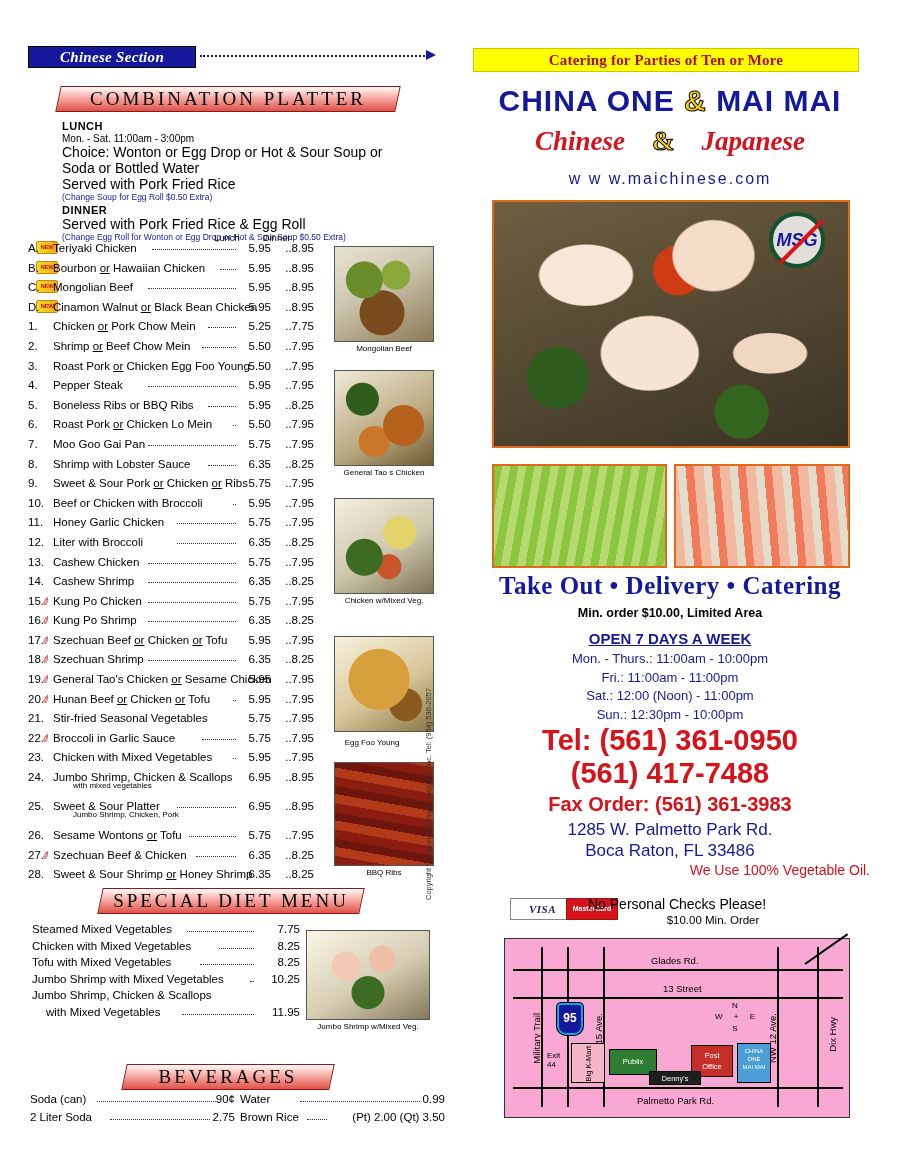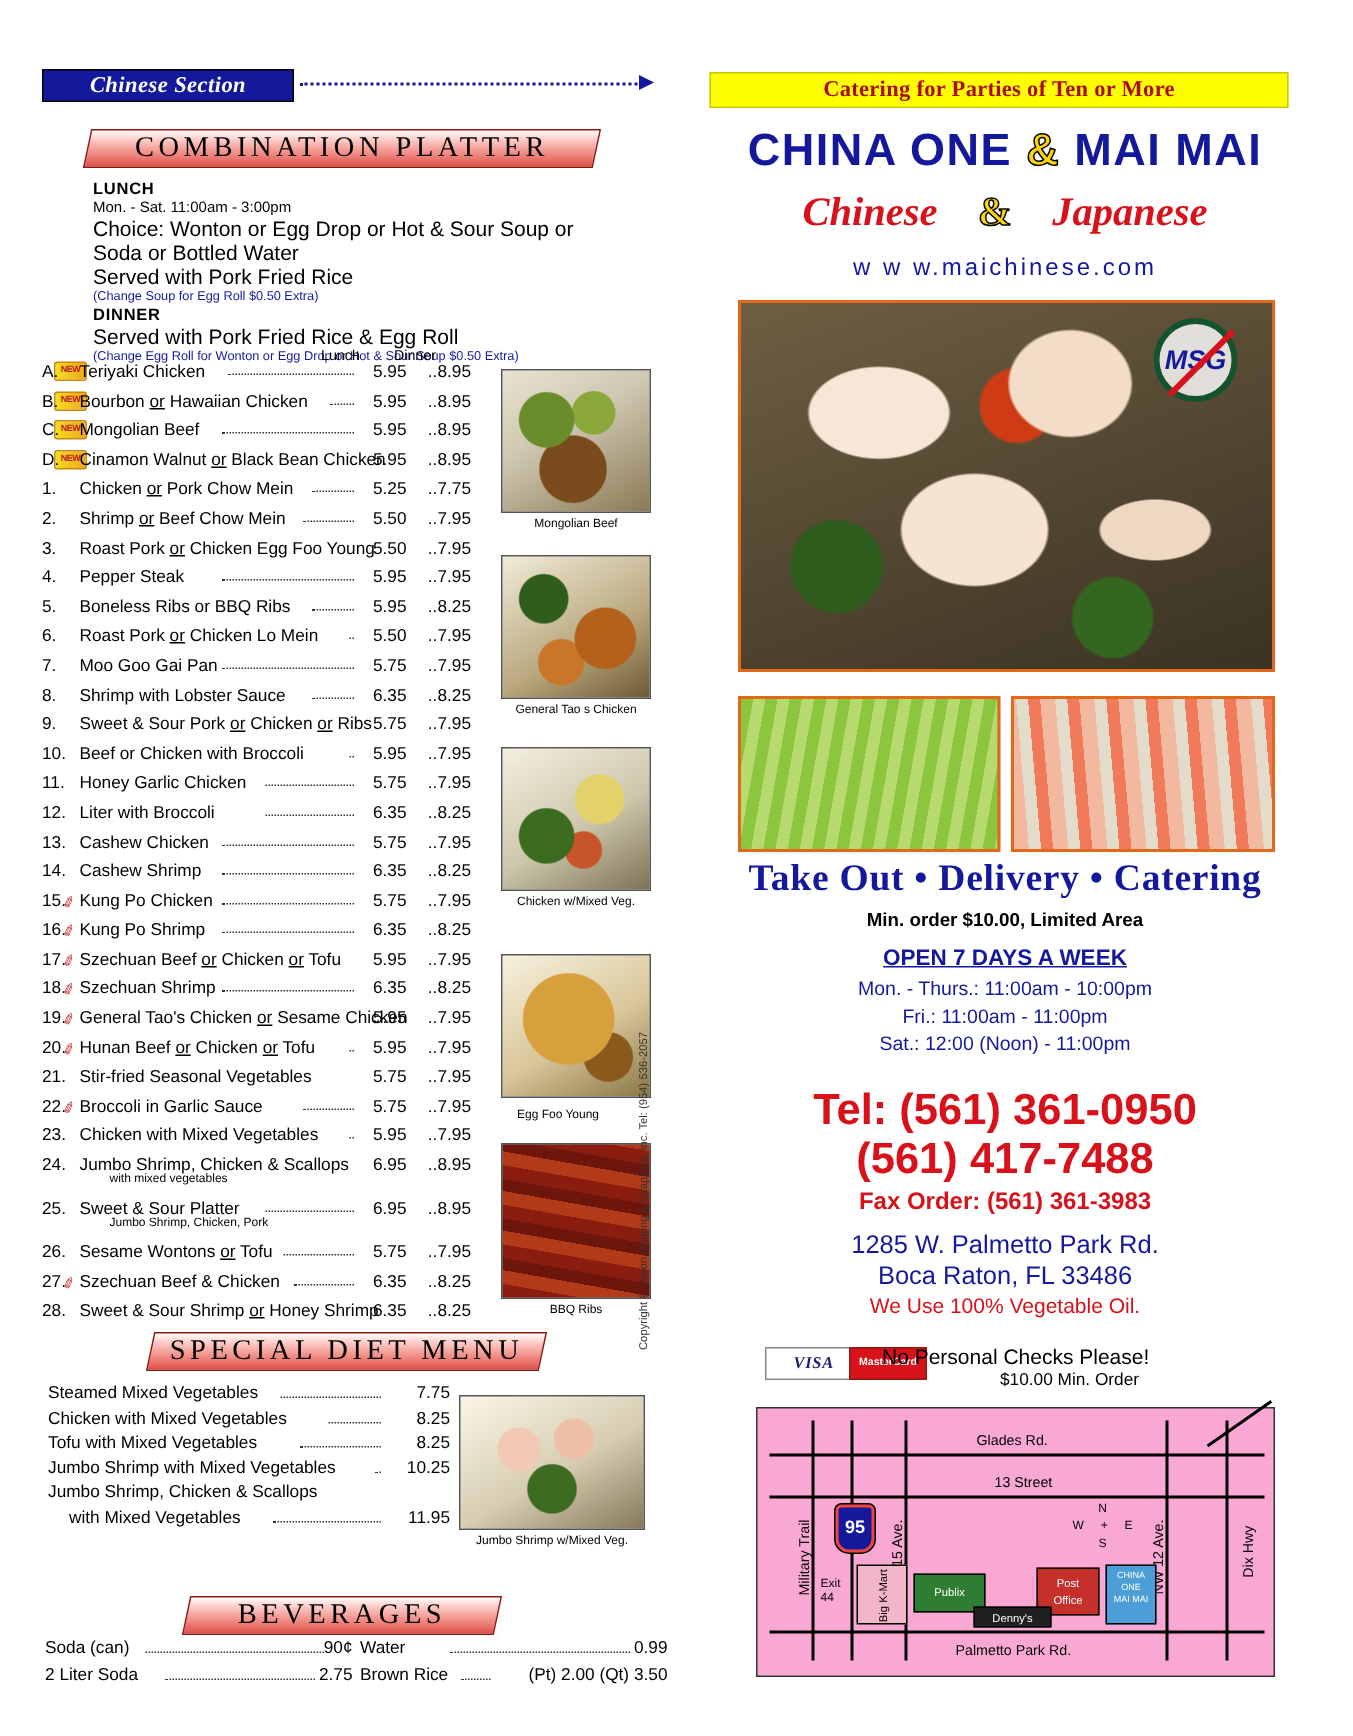--- a/index.html
+++ b/index.html
@@ -112,44 +112,44 @@
 
   .takeout{position:absolute;left:0;top:572px;width:400px;text-align:center;
      font-family:"Liberation Serif",serif;font-weight:bold;font-size:25px;color:#14199b;letter-spacing:.5px;}
   .minorder{position:absolute;left:0;top:606px;width:400px;text-align:center;font-weight:bold;font-size:12.5px;}
   .open7{position:absolute;left:0;top:630px;width:400px;text-align:center;font-weight:bold;font-size:15px;
      color:#14199b;text-decoration:underline;}
   .hours{position:absolute;left:0;top:650px;width:400px;text-align:center;font-size:13px;color:#14199b;line-height:18.5px;}
 
   .tel1{position:absolute;left:0;top:724px;width:400px;text-align:center;font-weight:bold;font-size:29px;color:#d8121a;}
   .tel2{position:absolute;left:0;top:757px;width:400px;text-align:center;font-weight:bold;font-size:29px;color:#d8121a;}
-  .fax{position:absolute;left:0;top:793px;width:400px;text-align:center;font-weight:bold;font-size:16px;color:#d8121a;}
+  .fax{position:absolute;left:0;top:793px;width:400px;text-align:center;font-weight:bold;font-size:20px;color:#d8121a;}
   .addr1{position:absolute;left:0;top:820px;width:400px;text-align:center;font-size:17px;color:#14199b;}
   .addr2{position:absolute;left:0;top:841px;width:400px;text-align:center;font-size:17px;color:#14199b;}
-  .oil{position:absolute;left:0;top:862px;width:400px;text-align:center;font-size:14px;color:#d8121a;}
+  .oil{position:absolute;left:0;top:862px;width:400px;text-align:right;font-size:14px;color:#d8121a;}
 
   .cards{position:absolute;left:40px;top:898px;width:120px;height:22px;}
   .visa{position:absolute;left:0;top:0;width:65px;height:22px;background:#fff;border:1px solid #888;
      box-sizing:border-box;}
   .visa span{display:block;text-align:center;line-height:20px;font-family:"Liberation Serif",serif;
      font-weight:bold;font-style:italic;font-size:11px;color:#1a1f71;letter-spacing:.5px;}
   .mc{position:absolute;left:56px;top:0;width:52px;height:22px;background:#d8121a;border:1px solid #8b1a12;
      box-sizing:border-box;}
   .mc span{display:block;text-align:center;line-height:20px;font-size:7px;color:#fff;font-weight:bold;}
   .nochecks{position:absolute;left:118px;top:896px;width:280px;text-align:left;font-size:14px;}
   .minorder2{position:absolute;left:118px;top:914px;width:250px;text-align:center;font-size:11.5px;}
 
   
   .map{position:absolute;left:34px;top:938px;width:346px;height:180px;background:#f9a8d4;
      border:1px solid #333;box-sizing:border-box;}
   .mline{position:absolute;background:#000;}
   .mlabel{position:absolute;font-size:9.5px;color:#000;}
   .mbox{position:absolute;border:1px solid #000;box-sizing:border-box;font-size:7.5px;text-align:center;}
   .vert{writing-mode:vertical-rl;transform:rotate(180deg);}
-  .i95{position:absolute;width:22px;height:28px;background:#14199b;border:2px solid #ef4444;
+  .i95{position:absolute;width:22px;height:28px;background:#14199b;border:2px solid #0ea5e9;
      border-radius:4px 4px 9px 9px;box-shadow:0 0 0 1px #000;}
   .i95 span{display:block;text-align:center;color:#fff;font-weight:bold;font-size:12px;line-height:26px;}
   .compass{position:absolute;font-size:8px;text-align:center;color:#000;}
 </style>
 </head>
 <body>
 
 <div class="page">
 
   <div class="left">
@@ -584,20 +584,21 @@
         repeating-linear-gradient(85deg,#f2b8a0 0 10px,#e4dccb 10px 18px,#f07a5a 18px 26px),
         linear-gradient(#3a3a3a,#222);"></div>
 
     <div class="takeout">Take Out • Delivery • Catering</div>
     <div class="minorder">Min. order $10.00, Limited Area</div>
     <div class="open7">OPEN 7 DAYS A WEEK</div>
     <div class="hours" id="hours">
         <div>Mon. - Thurs.: 11:00am - 10:00pm</div>
         <div>Fri.: 11:00am - 11:00pm</div>
         <div>Sat.: 12:00 (Noon) - 11:00pm</div>
+        <div>Sun.: 12:30pm - 10:00pm</div>
       </div>
 
     <div class="tel1">Tel: (561) 361-0950</div>
     <div class="tel2">(561) 417-7488</div>
     <div class="fax">Fax Order: (561) 361-3983</div>
     <div class="addr1">1285 W. Palmetto Park Rd.</div>
     <div class="addr2">Boca Raton, FL 33486</div>
     <div class="oil">We Use 100% Vegetable Oil.</div>
 
     <div class="cards">

